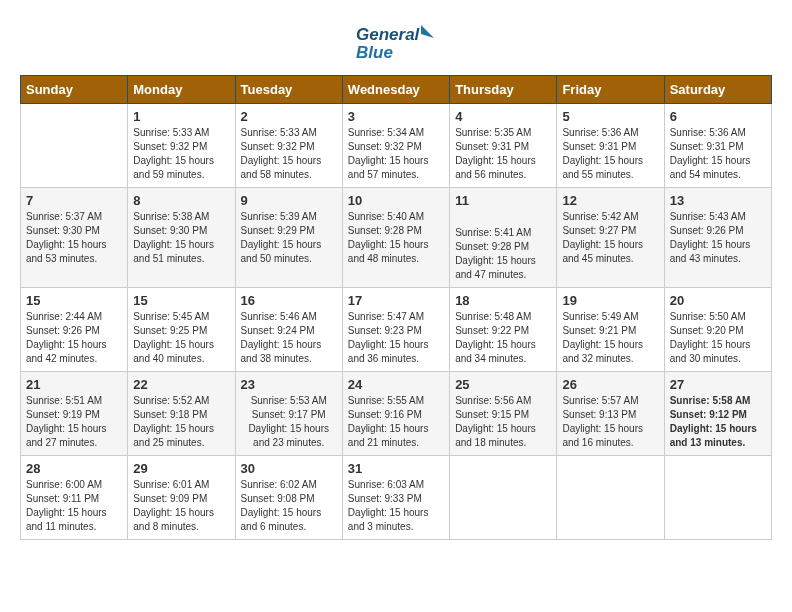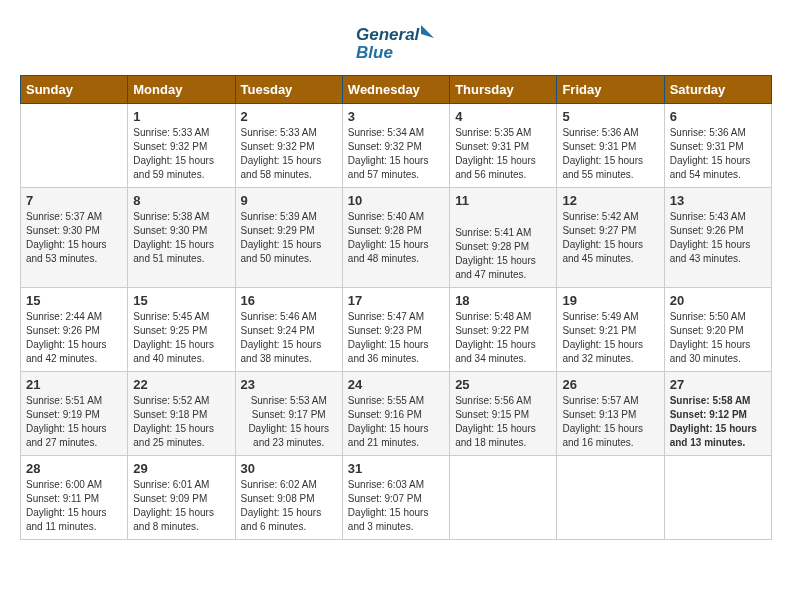--- a/index.html
+++ b/index.html
@@ -327,21 +327,21 @@
         <td>
           <span class="day-number">30</span>
           <div class="cell-content" style="white-space: pre-line;">Sunrise: 6:02 AM
 Sunset: 9:08 PM
 Daylight: 15 hours
 and 6 minutes.</div>
         </td>
         <td>
           <span class="day-number">31</span>
           <div class="cell-content" style="white-space: pre-line;">Sunrise: 6:03 AM
-Sunset: 9:07 PM
+Sunset: 9:33 PM
 Daylight: 15 hours
 and 3 minutes.</div>
         </td>
         <td class="empty-cell"></td>
         <td class="empty-cell"></td>
         <td class="empty-cell"></td>
       </tr>
     </tbody>
 </table>
 

